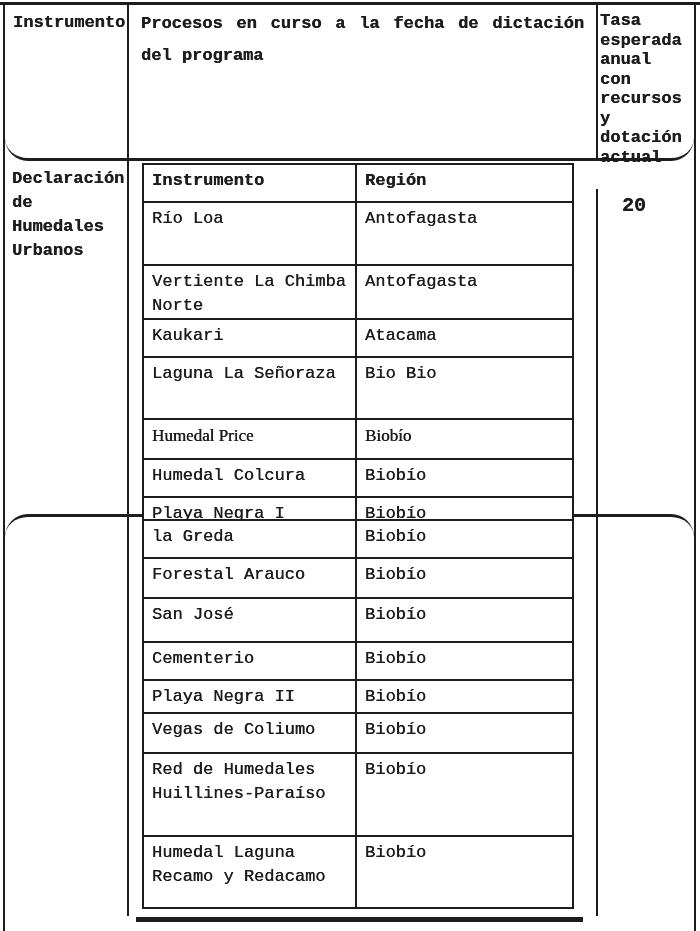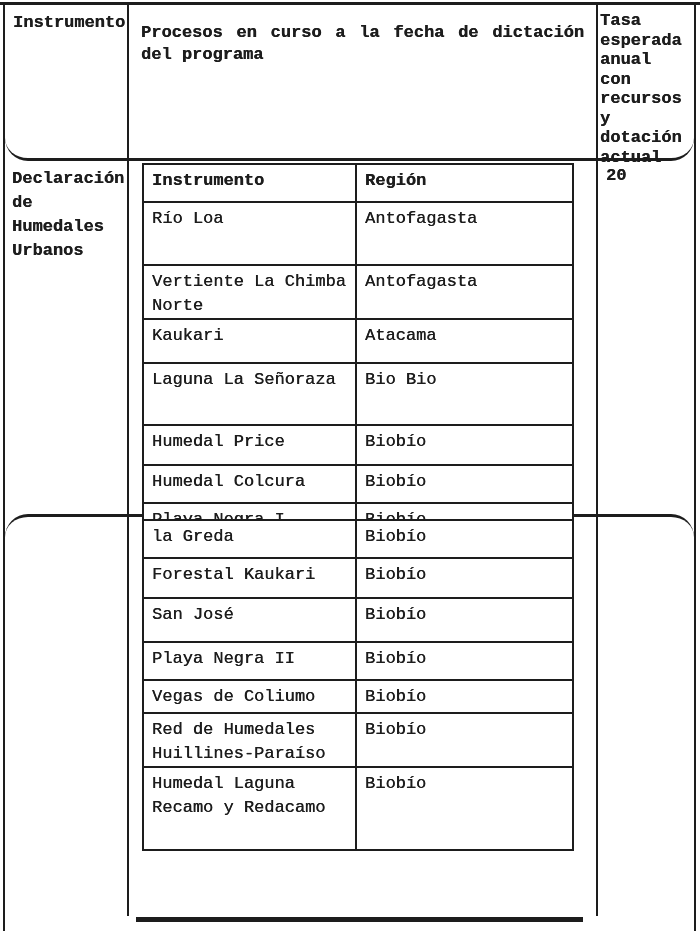--- a/index.html
+++ b/index.html
@@ -36,29 +36,30 @@
   .stubline{
     position:absolute;left:131px;top:1px;width:447px;height:5px;
     background:var(--ink);
   }
   .ocell{height:100%;}
   .c1{width:122px;}
   .c2{width:469px;border-left:2px solid var(--ink);}
   .c3{flex:1;border-left:2px solid var(--ink);}
   .hcell{font-weight:bold;font-size:17px;}
   .h1{padding:6px 0 0 8px;line-height:24px;}
-  .h2{padding:17px 12px 0 12px;line-height:22px;text-align:justify;}
+  .h2{padding:3px 12px 0 12px;line-height:32px;text-align:justify;}
   .h3{padding:6px 4px 0 2px;line-height:19.5px;}
   .instr-label{
     font-weight:bold;font-size:17px;line-height:24px;
     padding:6px 0 0 7px;
   }
   .rate{
-    font-weight:bold;font-size:17px;
-    padding:5px 0 0 8px;
+    font-weight:bold;font-size:20px;
+    padding:5px 0 0 24px;
+    margin-top:28px;
   }
   table.inner{
     border-collapse:collapse;
     table-layout:fixed;
     width:430px;
     margin-left:13px;
     background:var(--paper);
   }
   #t1{margin-top:2px;}
   #t2{margin-top:2px;}
@@ -72,23 +73,23 @@
     line-height:24px;
     padding:4px 2px 0 8px;
   }
   table.inner th{font-weight:bold;}
   col.colA{width:213px;}
   col.colB{width:217px;}
   
   #t1 thead tr{height:38px;}
   #t1 tbody tr:nth-child(1){height:63px;}
   #t1 tbody tr:nth-child(2){height:39px;}
-  #t1 tbody tr:nth-child(3){height:44px;}
+  #t1 tbody tr:nth-child(3){height:38px;}
   #t1 tbody tr:nth-child(4){height:62px;}
-  #t1 tbody tr:nth-child(5){height:40px;}
+  #t1 tbody tr:nth-child(5){height:40px;font-family:Liberation Serif, serif;}
   #t1 tbody tr:nth-child(6){height:38px;}
   #t1 tbody tr:nth-child(7){height:29px;margin-top:37px;}
   #t2 tbody tr:nth-child(1){height:38px;}
   #t2 tbody tr:nth-child(2){height:40px;}
   #t2 tbody tr:nth-child(3){height:44px;}
   #t2 tbody tr:nth-child(4){height:38px;}
   #t2 tbody tr:nth-child(5){height:33px;}
   #t2 tbody tr:nth-child(6){height:40px;}
   #t2 tbody tr:nth-child(7){height:83px;}
   #t2 tbody tr:nth-child(8){height:72px;}
@@ -170,29 +171,33 @@
               <col class="colA">
               <col class="colB">
             </colgroup>
           <tbody>
   <tr>
     <td>la Greda</td>
     <td>Biobío</td>
   </tr>
 
   <tr>
-    <td>Forestal Kaukari</td>
+    <td>Forestal Arauco</td>
     <td>Biobío</td>
   </tr>
 
   <tr>
     <td>San José</td>
     <td>Biobío</td>
   </tr>
 
+  <tr>
+    <td>Cementerio</td>
+    <td>Biobío</td>
+  </tr>
 
   <tr>
     <td>Playa Negra II</td>
     <td>Biobío</td>
   </tr>
 
   <tr>
     <td>Vegas de Coliumo</td>
     <td>Biobío</td>
   </tr>

